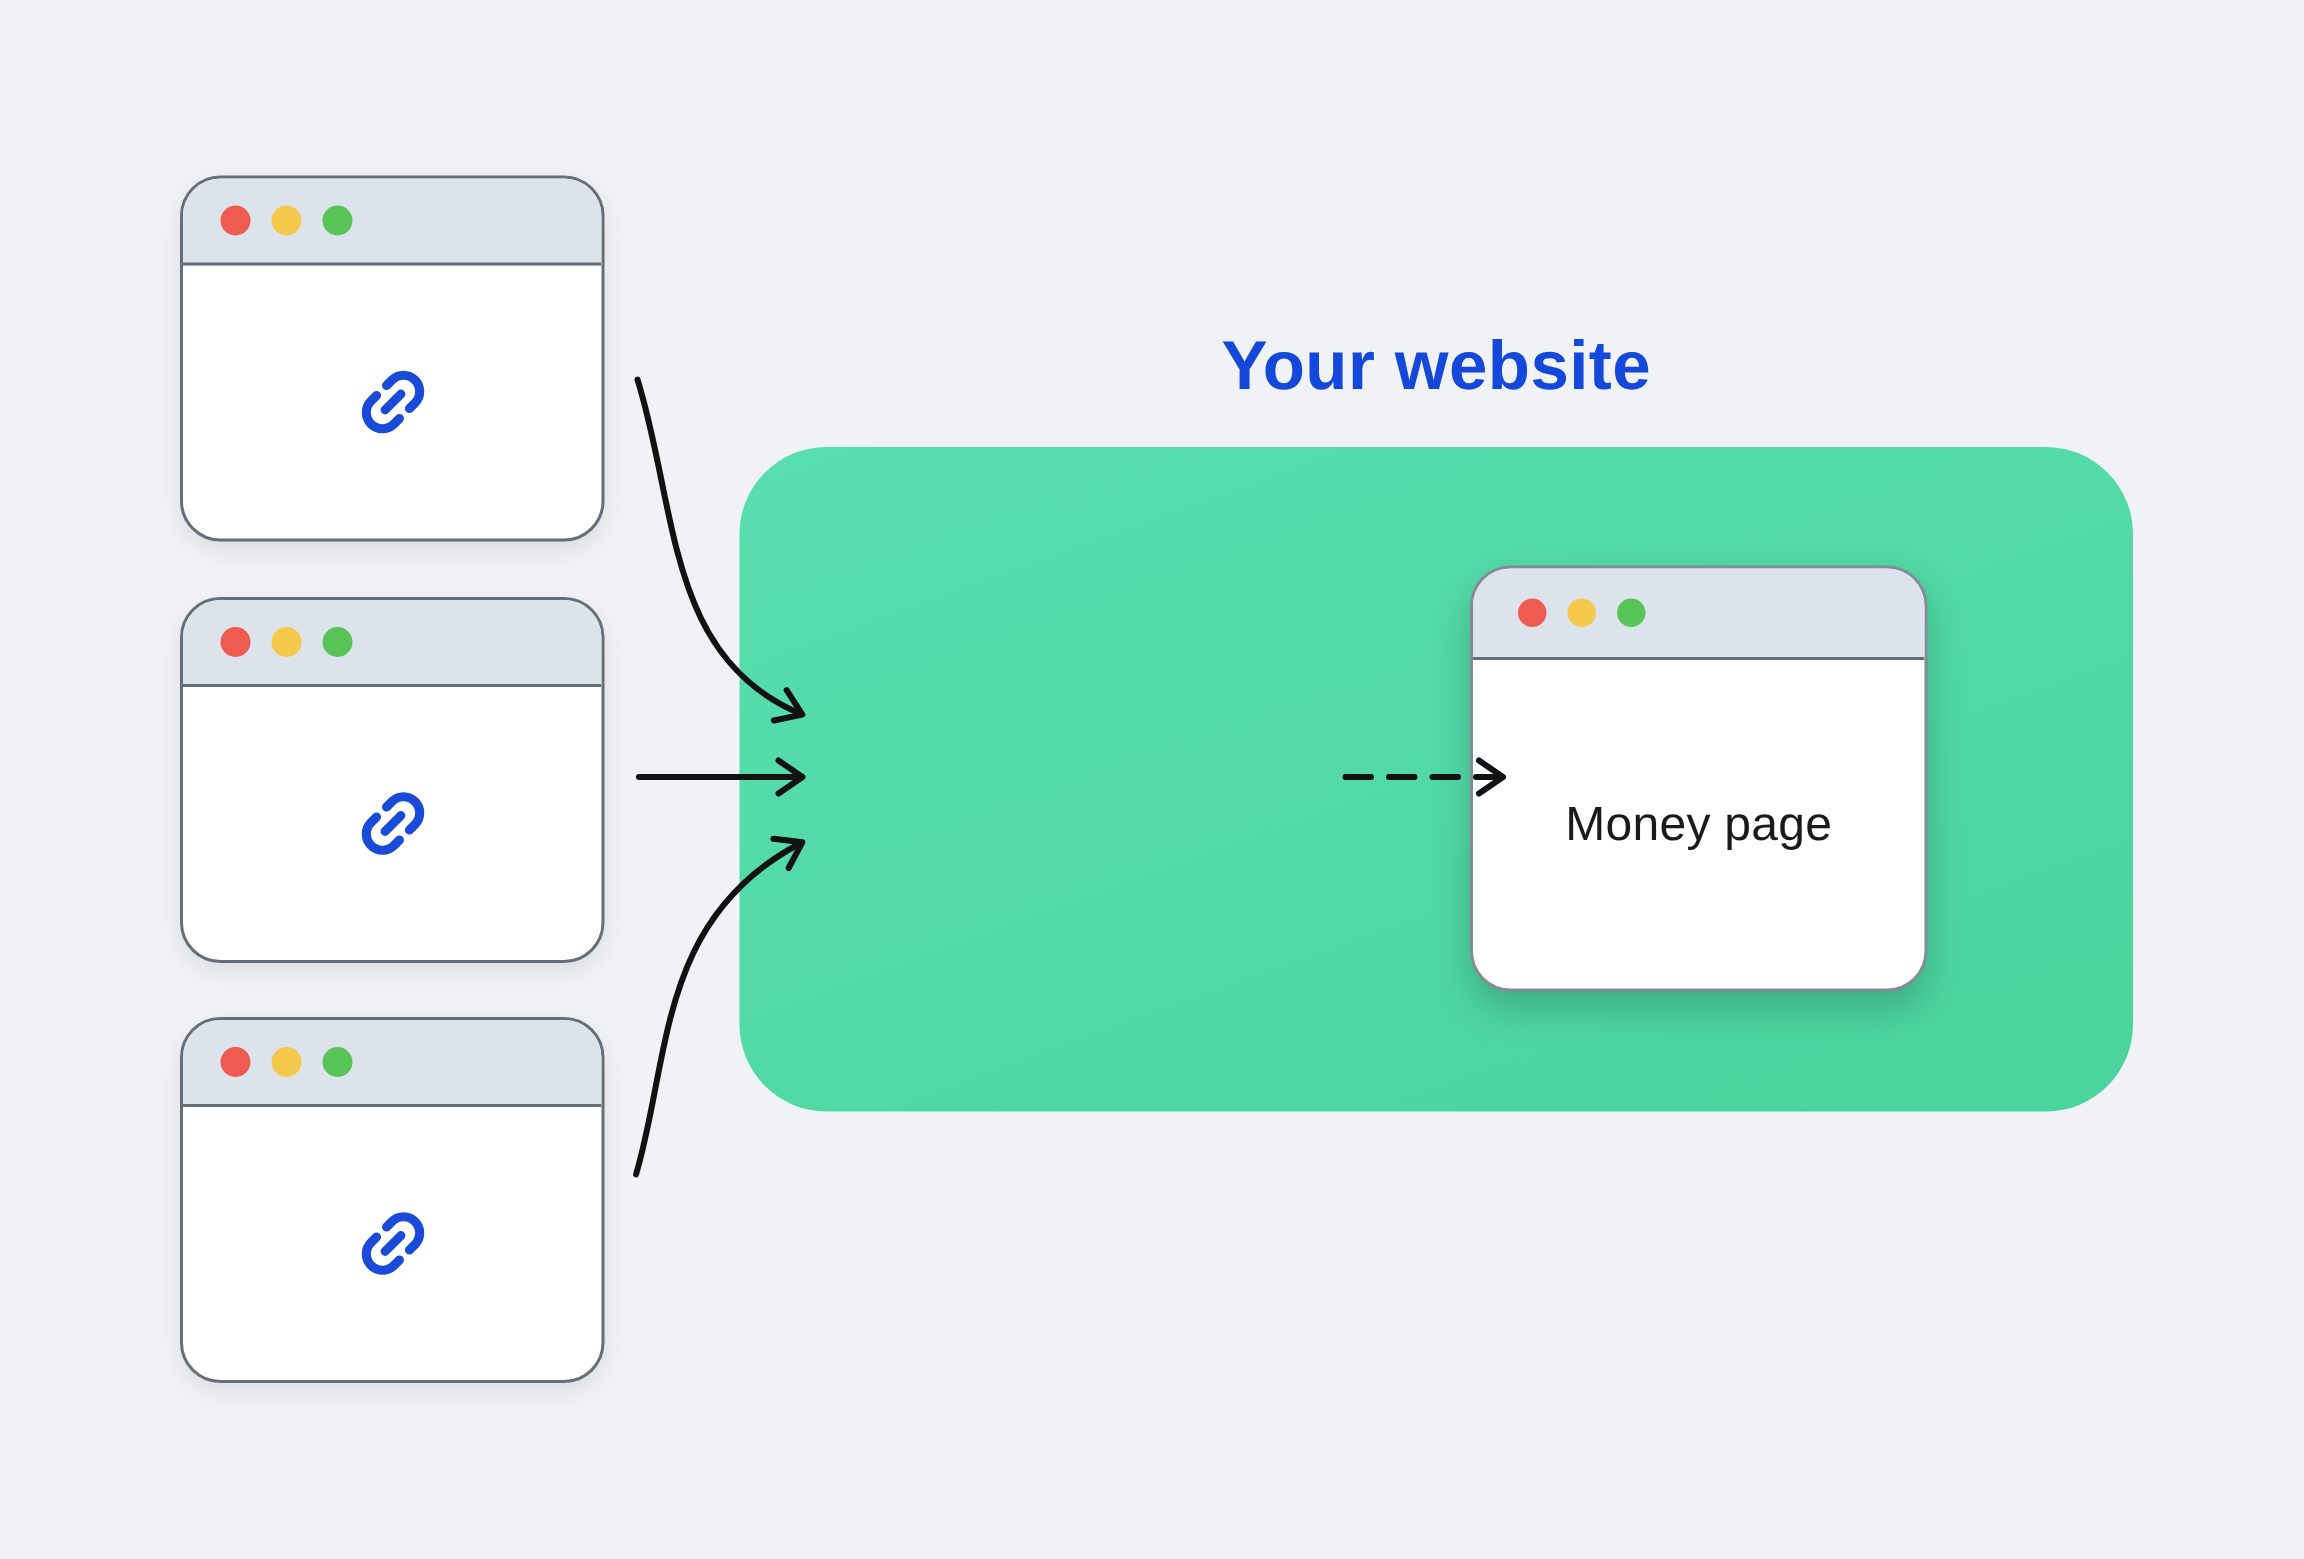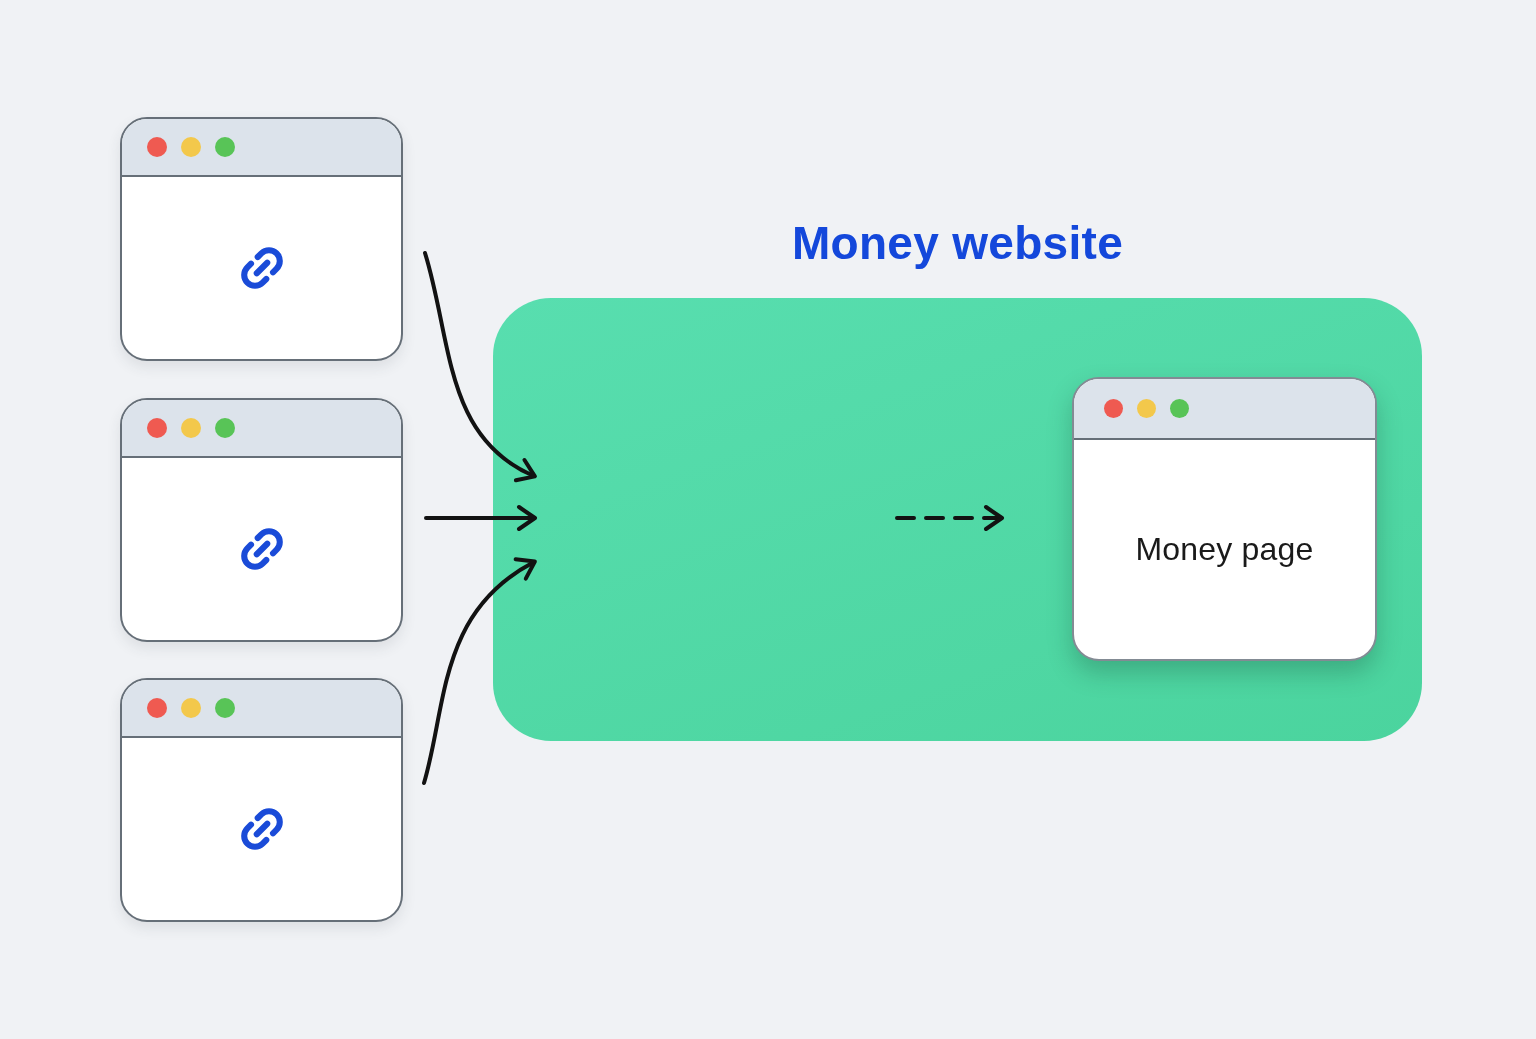--- a/index.html
+++ b/index.html
@@ -68,21 +68,21 @@
     border-color: var(--inner-window-border);
     box-shadow: 0 12px 24px rgba(20, 70, 50, 0.28);
     width: 305px;
     height: 284px;
     top: 377px;
   }
   .win.inner .titlebar { height: 61px; padding-left: 30px; gap: 14px; }
   .win.inner .dot { width: 19px; height: 19px; }
   .win.inner .body { height: 219px; }
   #linkable-asset-win { left: 570px; }
-  #money-page-win { left: 1072px; }
+  #money-page-win { left: 980px; }
 
   .window-label {
     font-size: 32px;
     color: var(--label-dark);
     letter-spacing: 0.2px;
     white-space: nowrap;
   }
 
   
   .link-icon { color: var(--accent-blue); display: block; }
@@ -146,21 +146,21 @@
       <path d="M14.1 7.2 H16.4 A4.8 4.8 0 0 1 16.4 16.8 H14.1"></path>
       <path d="M8.7 12 H15.3"></path>
     </g>
   </symbol>
 </svg>
 
 <div class="stage">
 
   <div class="green-box"></div>
 
-  <div class="site-title">Money website</div>
+  <div class="site-title">Your website</div>
 
   <div class="win small" id="ext-win-1">
     <div class="titlebar">
       <span class="dot red"></span>
       <span class="dot yellow"></span>
       <span class="dot green"></span>
     </div>
     <div class="body">
       <svg class="link-icon big">
           <use href="#icon-link"></use>

